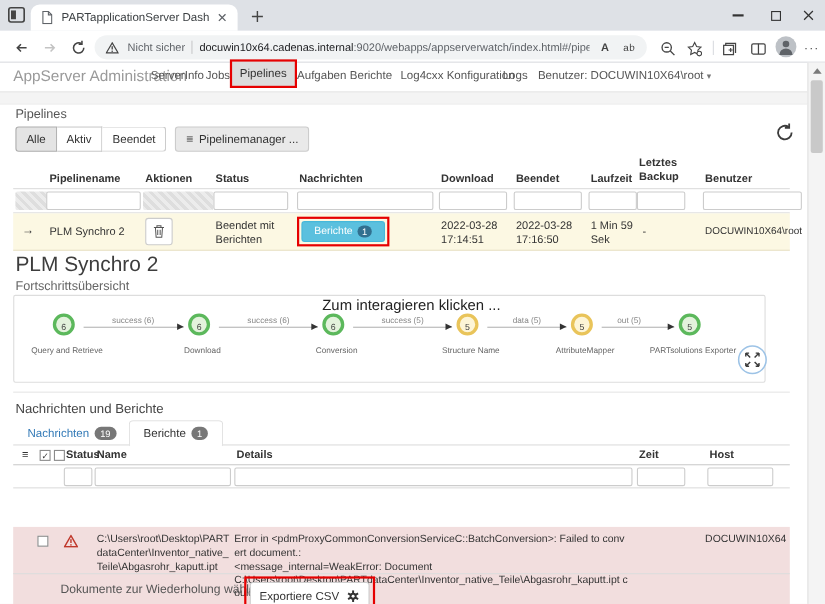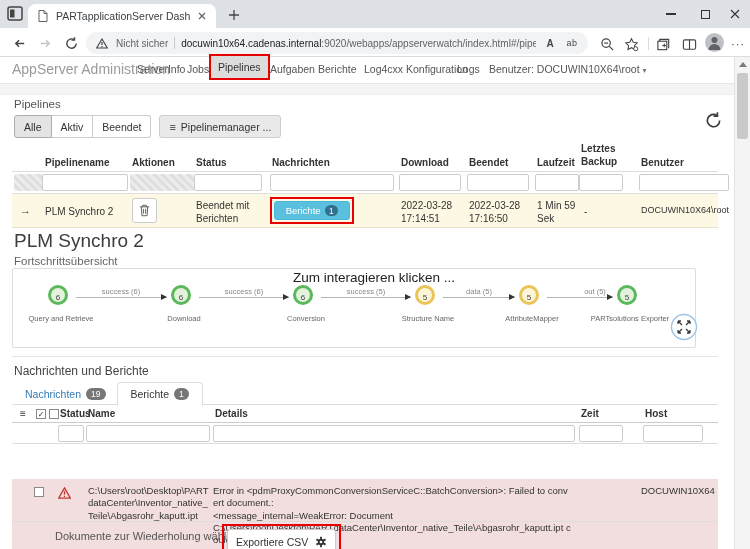--- a/index.html
+++ b/index.html
@@ -322,21 +322,21 @@
     <span class="edge-line" style="left:308px; width:90px;"></span>
     <span class="edge-arrow" style="left:392px;"></span>
     <span class="edge-label" style="left:318px;">success (5)</span>
 
     <span class="edge-line" style="left:430px; width:72px;"></span>
     <span class="edge-arrow" style="left:496px;"></span>
     <span class="edge-label" style="left:431px;">data (5)</span>
 
     <span class="edge-line" style="left:534px; width:66px;"></span>
     <span class="edge-arrow" style="left:594px;"></span>
-    <span class="edge-label" style="left:547px;text-align:center;">out (5)</span>
+    <span class="edge-label" style="left:524px;text-align:center;">out (5)</span>
 
     <span class="node-circle node-green" style="left:35px; top:16px;">6</span>
     <span class="node-label" style="left:-7px;">Query and Retrieve</span>
 
     <span class="node-circle node-green" style="left:158px; top:16px;">6</span>
     <span class="node-label" style="left:116px;">Download</span>
 
     <span class="node-circle node-green" style="left:280px; top:16px;">6</span>
     <span class="node-label" style="left:238px;">Conversion</span>
 

